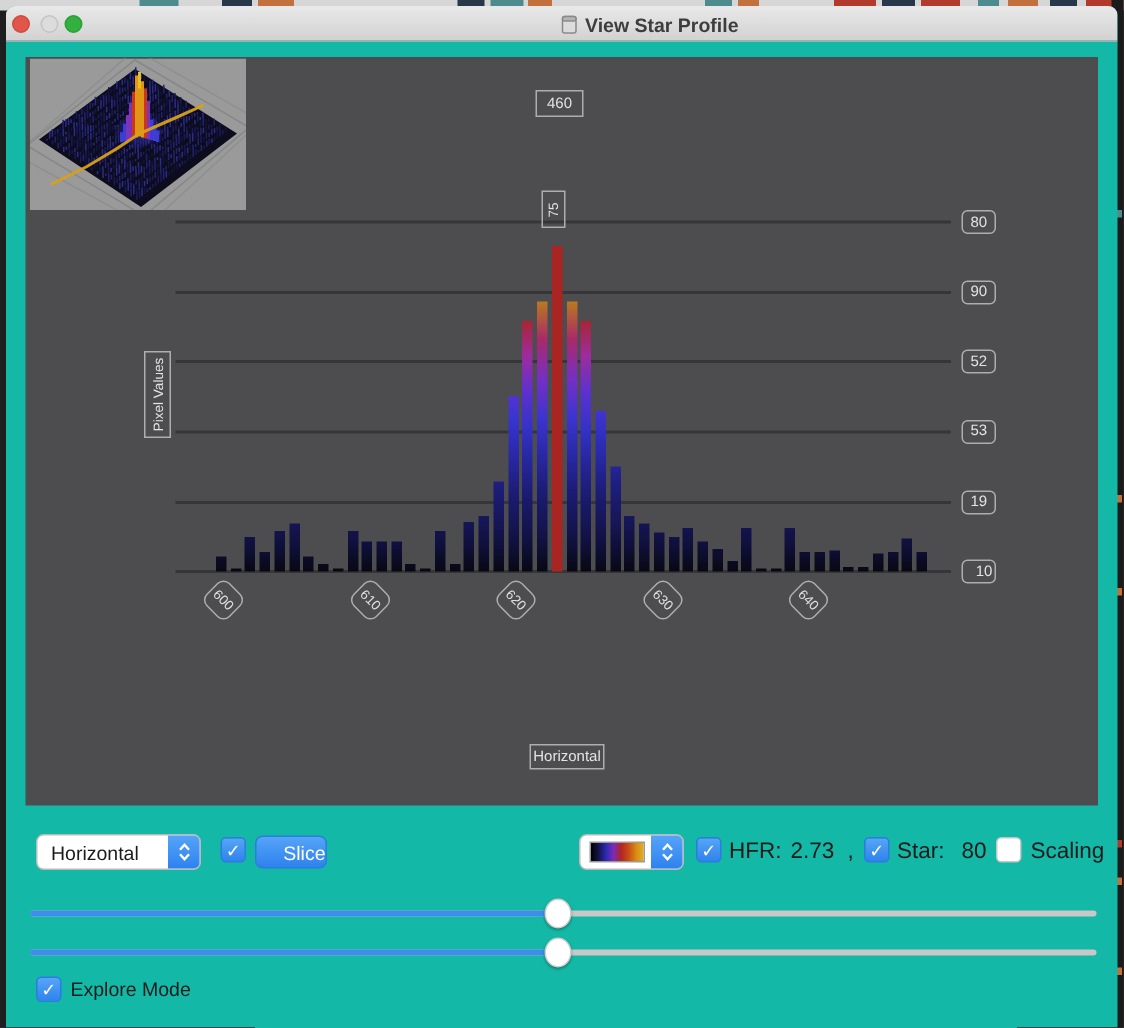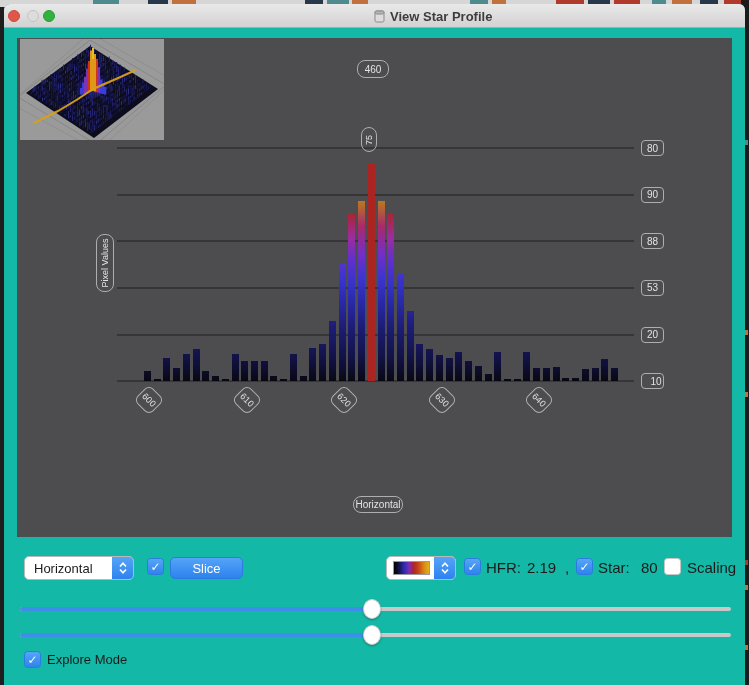--- a/index.html
+++ b/index.html
@@ -25,21 +25,21 @@
   .tl.green { left:39px; background:#33b03f; border:1px solid #28a035; }
   .title-group { position:absolute; left:370px; top:0; height:24px; display:flex; align-items:center; gap:5px; }
   .title-text { font-size:13px; font-weight:700; color:#3d3d3d; white-space:nowrap; }
 
   
   .chart-panel { position:absolute; left:13px; top:34px; width:715px; height:499px; background:#4d4d4f; }
   .gridline { position:absolute; height:2px; background:#363638; }
   .bar { position:absolute; }
   .tickbox { position:absolute; width:23px; height:16px; border:1px solid #aeaeae; border-radius:4px;
              color:#e3e3e3; font-size:10px; display:flex; align-items:center; justify-content:center; }
-  .labelbox { position:absolute; border:1px solid #aeaeae; border-radius:8px; color:#e3e3e3;
+  .labelbox { position:absolute; border:1px solid #aeaeae; border-radius:0; color:#e3e3e3;
               display:flex; align-items:center; justify-content:center; white-space:nowrap; }
   .vert { transform:rotate(-90deg); white-space:nowrap; }
   .diamond { position:absolute; width:22px; height:22px; border:1px solid #aeaeae; border-radius:6px;
              transform:rotate(45deg); color:#e0e0e0; font-size:9px;
              display:flex; align-items:center; justify-content:center; }
   #thumb3d { position:absolute; left:3px; top:1px; }
 
   
   .popup { position:absolute; top:552px; height:24px; background:#fff; border:1px solid #b9b9b9;
            border-radius:5px; display:flex; align-items:center; }
@@ -109,25 +109,25 @@
     </div>
   </div>
 
   <div class="chart-panel" id="chart-panel">
     <div id="chart-layer">
         <div class="gridline" style="left: 100px; top: 109px; width: 517px;"></div>
         <div class="tickbox" style="left: 624px; top: 102px;">80</div>
         <div class="gridline" style="left: 100px; top: 155.64px; width: 517px;"></div>
         <div class="tickbox" style="left: 624px; top: 148.64px;">90</div>
         <div class="gridline" style="left: 100px; top: 202.28px; width: 517px;"></div>
-        <div class="tickbox" style="left: 624px; top: 195.28px;">88</div>
+        <div class="tickbox" style="left: 624px; top: 195.28px;">52</div>
         <div class="gridline" style="left: 100px; top: 248.92px; width: 517px;"></div>
         <div class="tickbox" style="left: 624px; top: 241.92px;">53</div>
         <div class="gridline" style="left: 100px; top: 295.56px; width: 517px;"></div>
-        <div class="tickbox" style="left: 624px; top: 288.56px;">20</div>
+        <div class="tickbox" style="left: 624px; top: 288.56px;">19</div>
         <div class="gridline" style="left: 100px; top: 342.2px; width: 517px;"></div>
         <div class="tickbox" style="left: 624px; top: 335.2px; padding-left: 7px;">10</div>
         <div class="bar" style="left: 127px; top: 333.006px; width: 7px; height: 9.99429px; background: linear-gradient(rgb(12, 12, 42) 0%, rgb(12, 12, 39) 14%, rgb(11, 11, 35) 29%, rgb(10, 10, 32) 43%, rgb(10, 10, 28) 57%, rgb(9, 9, 25) 71%, rgb(9, 9, 21) 86%, rgb(8, 8, 18) 100%);"></div>
         <div class="bar" style="left: 136.729px; top: 341px; width: 7px; height: 2px; background: linear-gradient(rgb(8, 8, 18) 0%, rgb(8, 8, 18) 14%, rgb(8, 8, 18) 29%, rgb(8, 8, 18) 43%, rgb(8, 8, 18) 57%, rgb(8, 8, 18) 71%, rgb(8, 8, 18) 86%, rgb(8, 8, 18) 100%);"></div>
         <div class="bar" style="left: 146.458px; top: 319.68px; width: 7px; height: 23.32px; background: linear-gradient(rgb(18, 18, 70) 0%, rgb(16, 16, 64) 14%, rgb(15, 15, 58) 29%, rgb(14, 14, 50) 43%, rgb(12, 12, 42) 57%, rgb(11, 11, 34) 71%, rgb(9, 9, 26) 86%, rgb(8, 8, 18) 100%);"></div>
         <div class="bar" style="left: 156.188px; top: 329.674px; width: 7px; height: 13.3257px; background: linear-gradient(rgb(14, 14, 50) 0%, rgb(13, 13, 45) 14%, rgb(12, 12, 41) 29%, rgb(11, 11, 36) 43%, rgb(10, 10, 32) 57%, rgb(10, 10, 27) 71%, rgb(9, 9, 23) 86%, rgb(8, 8, 18) 100%);"></div>
         <div class="bar" style="left: 165.917px; top: 316.349px; width: 7px; height: 26.6514px; background: linear-gradient(rgb(19, 19, 76) 0%, rgb(18, 18, 69) 14%, rgb(16, 16, 62) 29%, rgb(14, 14, 55) 43%, rgb(13, 13, 45) 57%, rgb(11, 11, 36) 71%, rgb(10, 10, 27) 86%, rgb(8, 8, 18) 100%);"></div>
         <div class="bar" style="left: 175.646px; top: 311.351px; width: 7px; height: 31.6486px; background: linear-gradient(rgb(21, 21, 85) 0%, rgb(19, 19, 77) 14%, rgb(18, 18, 69) 29%, rgb(16, 16, 61) 43%, rgb(14, 14, 51) 57%, rgb(12, 12, 40) 71%, rgb(10, 10, 29) 86%, rgb(8, 8, 18) 100%);"></div>
         <div class="bar" style="left: 185.375px; top: 333.006px; width: 7px; height: 9.99429px; background: linear-gradient(rgb(12, 12, 42) 0%, rgb(12, 12, 39) 14%, rgb(11, 11, 35) 29%, rgb(10, 10, 32) 43%, rgb(10, 10, 28) 57%, rgb(9, 9, 25) 71%, rgb(9, 9, 21) 86%, rgb(8, 8, 18) 100%);"></div>
         <div class="bar" style="left: 195.104px; top: 338.003px; width: 7px; height: 4.99714px; background: linear-gradient(rgb(10, 10, 30) 0%, rgb(10, 10, 28) 14%, rgb(10, 10, 27) 29%, rgb(9, 9, 25) 43%, rgb(9, 9, 23) 57%, rgb(9, 9, 21) 71%, rgb(8, 8, 20) 86%, rgb(8, 8, 18) 100%);"></div>
@@ -801,38 +801,38 @@
           <path d="M2 6.5 L5 3.2 L8 6.5" stroke="#fff" fill="none" stroke-width="1.6"></path>
           <path d="M2 9.5 L5 12.8 L8 9.5" stroke="#fff" fill="none" stroke-width="1.6"></path>
         </svg>
     </span>
   </div>
 
   <span class="cb on" style="left:143px;top:554px;">
       <span class="check">✓</span>
     </span>
 
-  <button class="btn-blue" style="left:166px;width:73px;">Slice</button>
+  <button class="btn-blue" style="left:166px;width:48px;text-align:right;">Slice</button>
 
 
   <div class="popup" style="left:382px;width:70px;">
     <span class="swatch" id="cmap-swatch" style="background: linear-gradient(to right, rgb(0, 0, 0) 0%, rgb(19, 19, 71) 14%, rgb(46, 42, 180) 29%, rgb(124, 42, 184) 43%, rgb(176, 37, 37) 57%, rgb(200, 74, 20) 71%, rgb(216, 138, 22) 86%, rgb(226, 176, 24) 100%);"></span>
     <span class="stepper">
       <svg width="10" height="16" viewBox="0 0 10 16">
           <path d="M2 6.5 L5 3.2 L8 6.5" stroke="#fff" fill="none" stroke-width="1.6"></path>
           <path d="M2 9.5 L5 12.8 L8 9.5" stroke="#fff" fill="none" stroke-width="1.6"></path>
         </svg>
     </span>
   </div>
 
   <span class="cb on" style="left:460px;top:554px;">
       <span class="check">✓</span>
     </span>
   <span class="ctl-label" style="left:482px;">HFR:</span>
-  <span class="ctl-label" style="left:523px;">2.19</span>
+  <span class="ctl-label" style="left:523px;">2.73</span>
   <span class="ctl-label" style="left:561px;">,</span>
 
   <span class="cb on" style="left:572px;top:554px;">
       <span class="check">✓</span>
     </span>
   <span class="ctl-label" style="left:594px;">Star:</span>
   <span class="ctl-label" style="left:637px;">80</span>
 
   <span class="cb off" style="left:660px;top:554px;"></span>
   <span class="ctl-label" style="left:683px;">Scaling</span>

